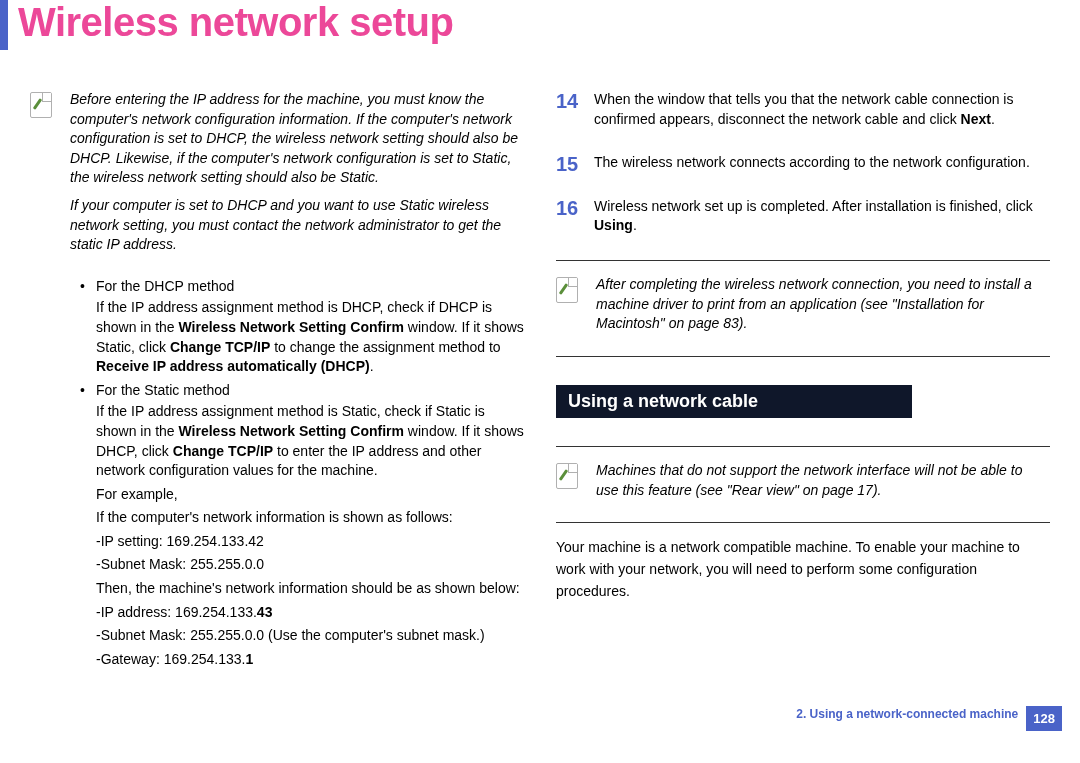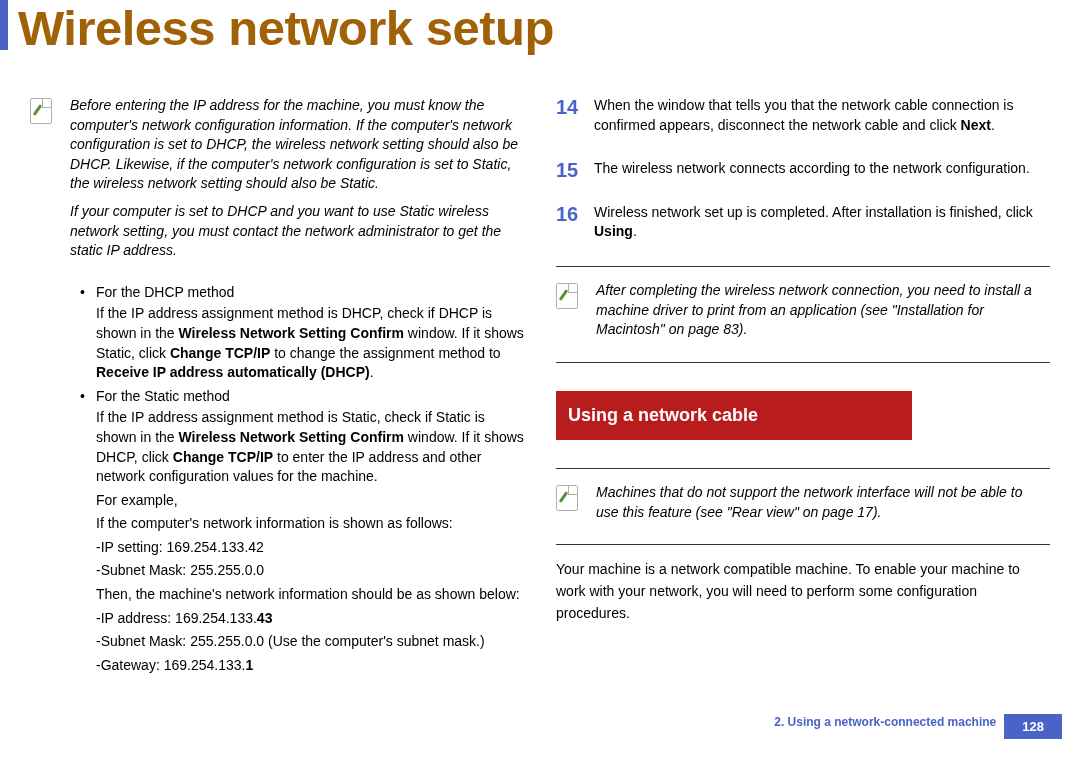--- a/index.html
+++ b/index.html
@@ -17,25 +17,25 @@
     align-items: flex-start;
   }
   .title-accent {
     width: 8px;
     height: 50px;
     background: #4a63c8;
     margin-top: 0;
     flex-shrink: 0;
   }
   .page-title {
-    font-size: 49px;
+    font-size: 40px;
     font-weight: 700;
     margin-left: 10px;
     letter-spacing: -0.5px;
-    color: #a16207;
+    color: #ec4899;
   }
   .columns {
     display: flex;
     gap: 32px;
     padding: 40px 30px 0 30px;
   }
   .col {
     width: 498px;
     font-size: 14px;
     line-height: 1.4;
@@ -107,52 +107,52 @@
     color: #4a63c8;
     line-height: 1.1;
   }
   .step-body p { margin-bottom: 8px; }
   .divider {
     border: none;
     border-top: 1.5px solid #333;
     margin: 4px 0 14px 0;
   }
   .section-head {
-    background: #b91c1c;
+    background: #0f172a;
     color: #fff;
     font-weight: 700;
     font-size: 18px;
-    padding: 12px 12px;
+    padding: 4px 12px;
     margin: 28px 0 28px 0;
     width: 72%;
   }
   .right-body {
     margin-top: 10px;
     margin-bottom: 10px;
     line-height: 1.55;
   }
   .footer {
     position: absolute;
-    bottom: 24px;
+    bottom: 32px;
     right: 18px;
     display: flex;
     align-items: center;
     gap: 8px;
   }
   .footer-text {
     font-size: 12px;
     font-weight: 700;
     color: #4a63c8;
   }
   .page-num {
     background: #4a63c8;
     color: #fff;
     font-size: 13px;
     font-weight: 700;
-    padding: 5px 18px;
+    padding: 5px 7px;
     margin-top: 9px;
   }
   b { font-weight: 700; }
 </style>
 </head>
 <body>
 
 <div class="title-bar">
   <div class="title-accent"></div>
   <h1 class="page-title">Wireless network setup</h1>

